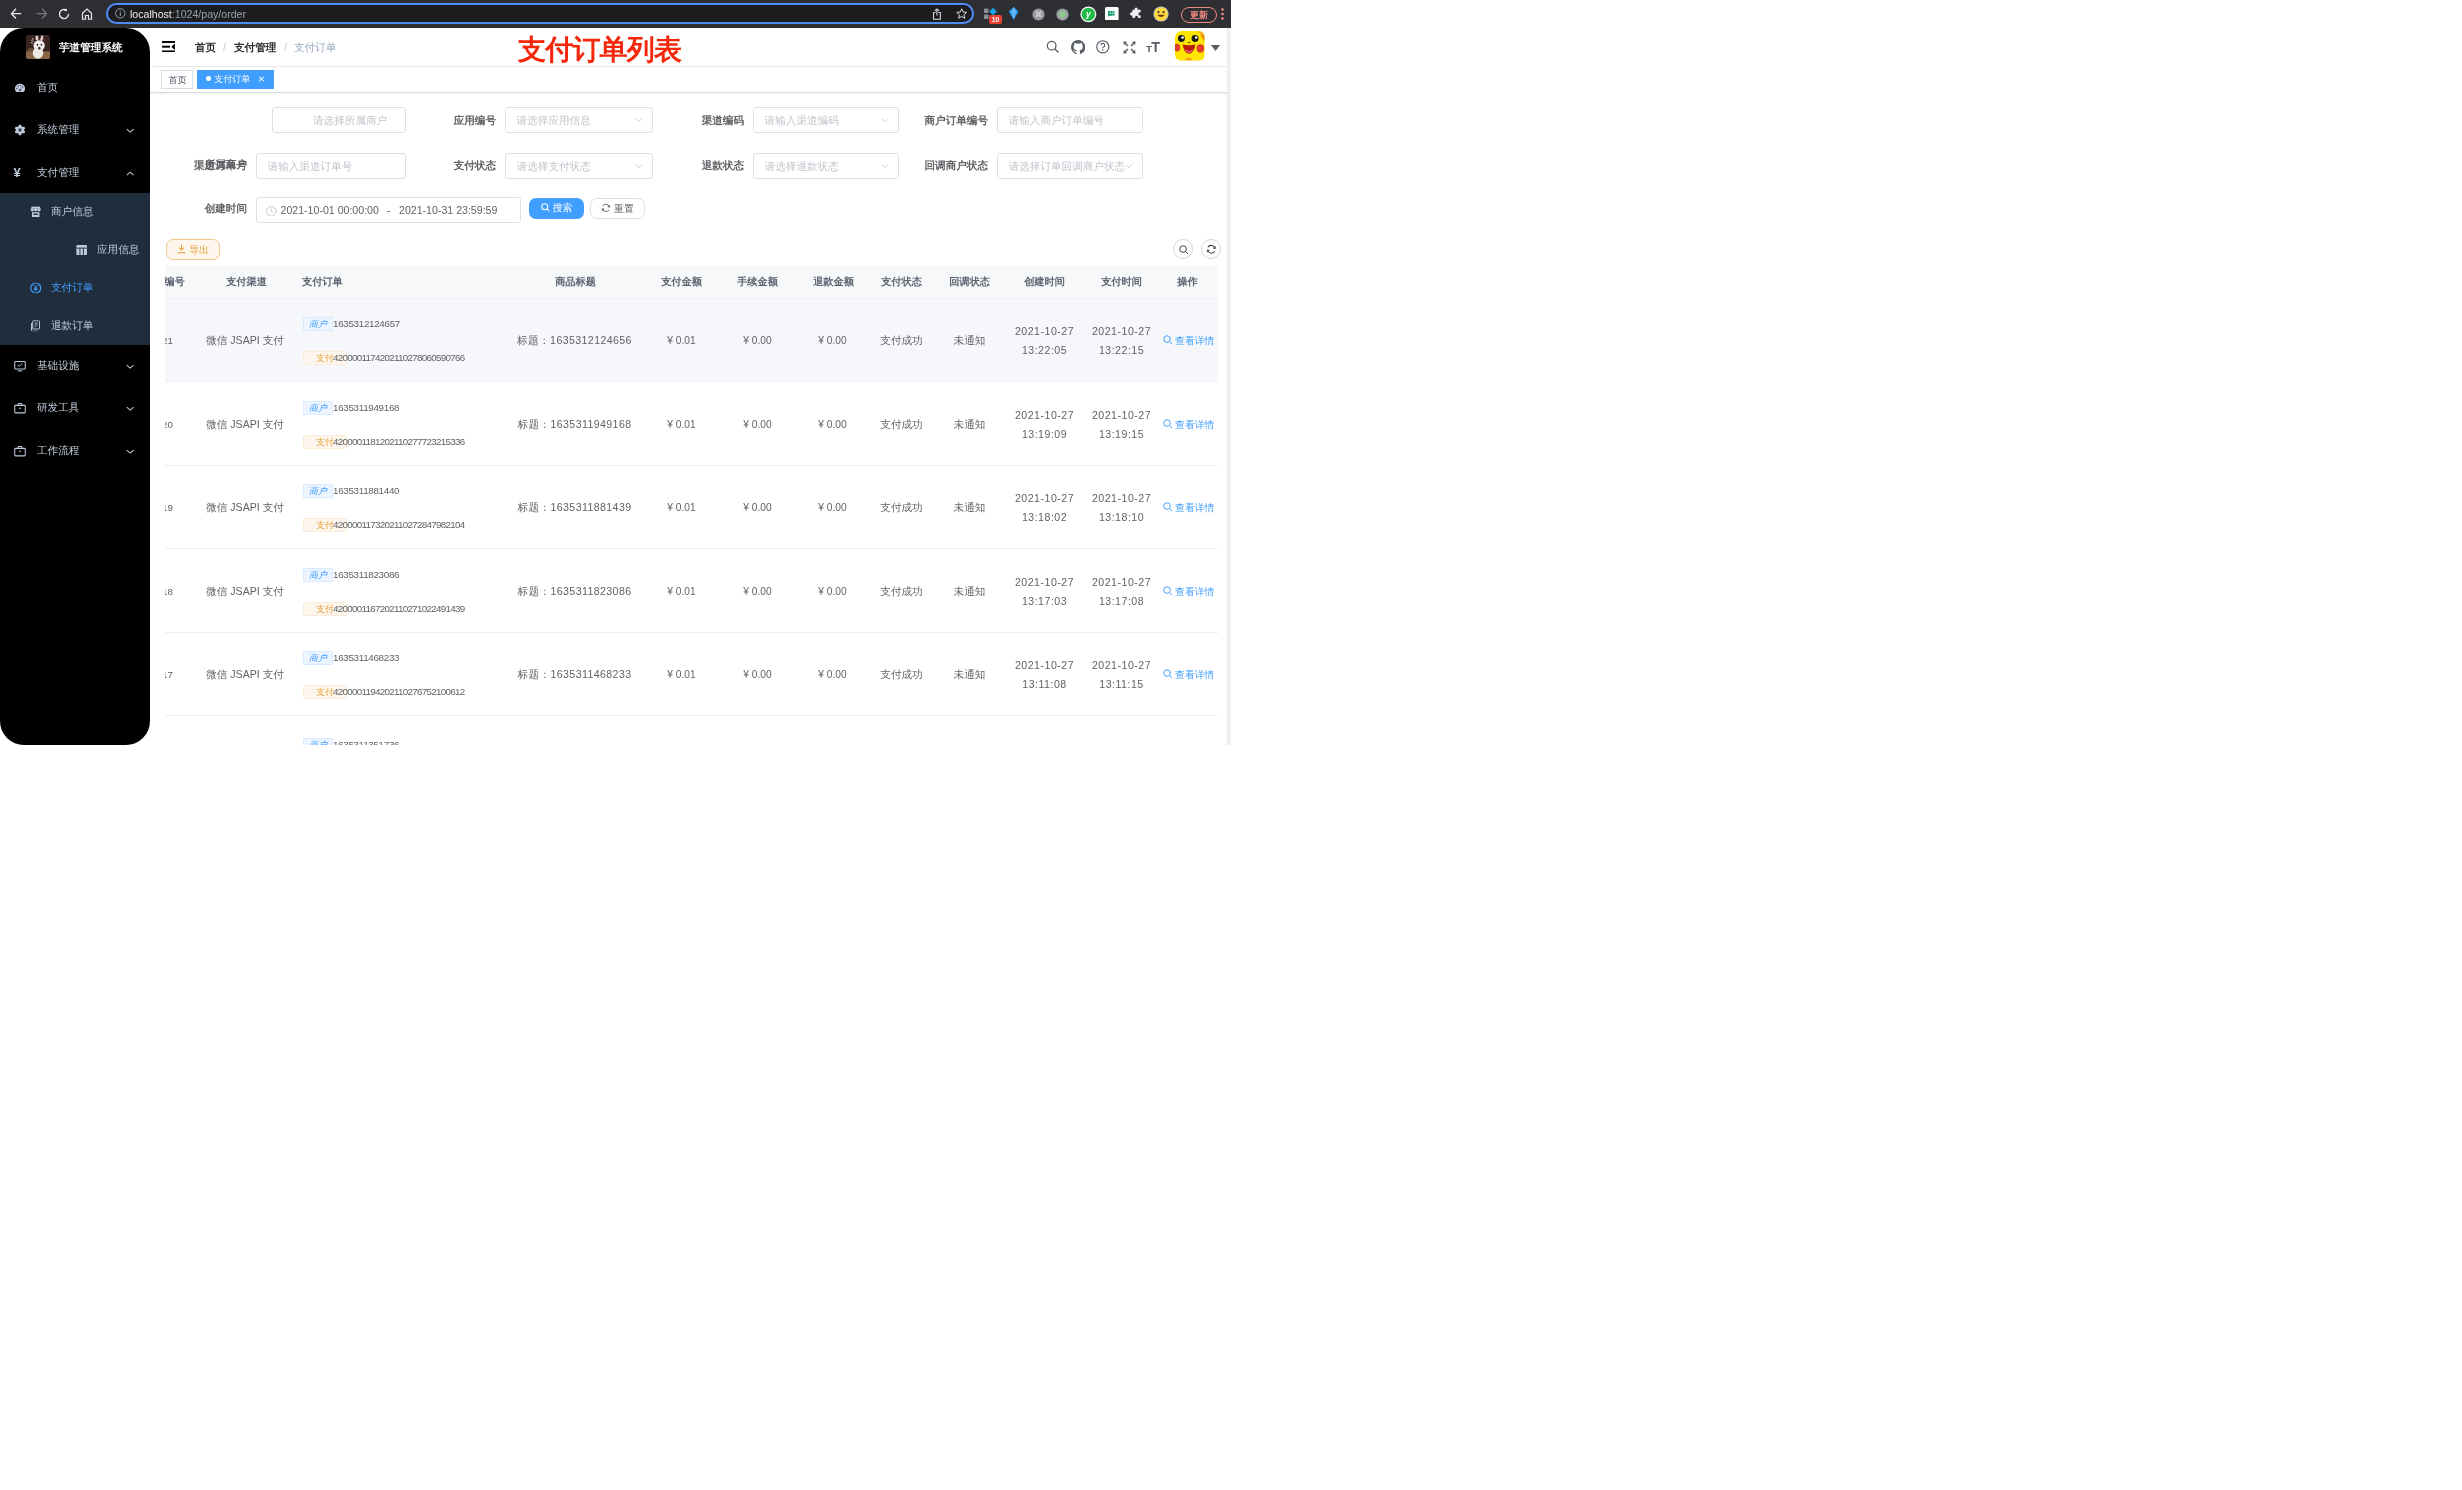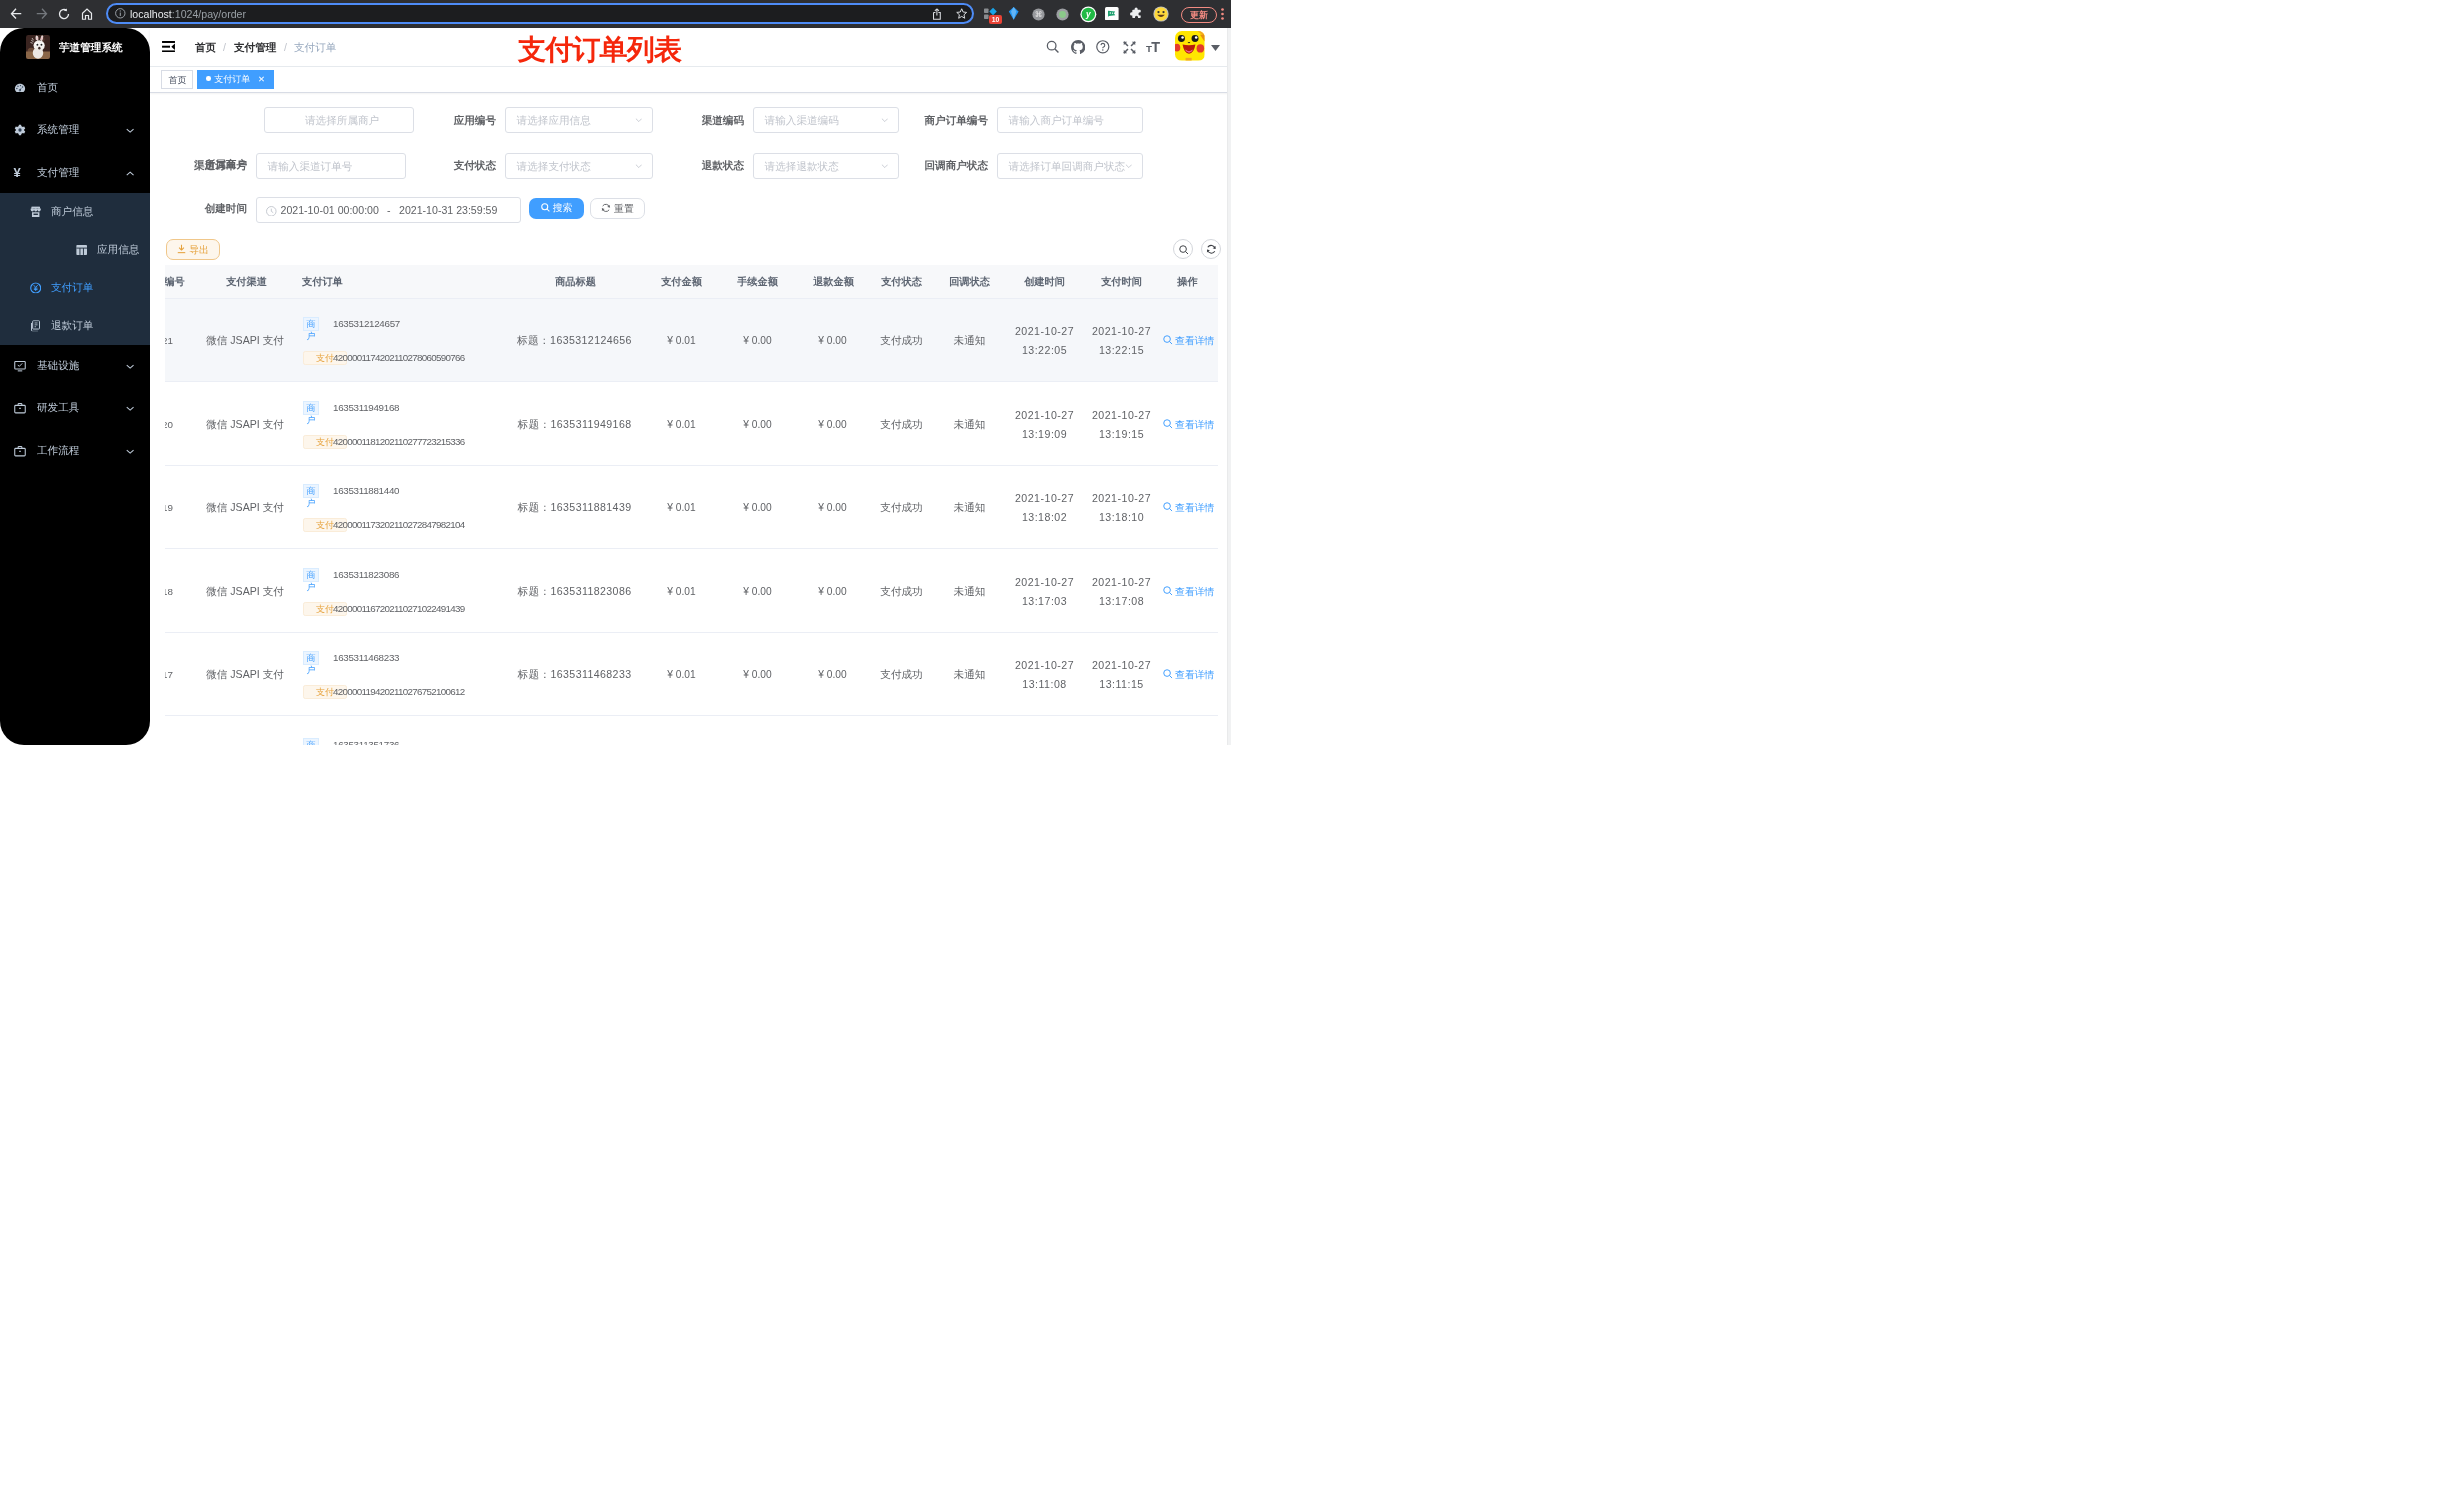--- a/index.html
+++ b/index.html
@@ -42,21 +42,21 @@
 .flabel{position:absolute;font-size:10.6px;font-weight:700;color:#606266;text-align:right;white-space:nowrap;}
 .finput{position:absolute;height:26px;border:0.8px solid #dcdfe6;border-radius:3px;background:#fff;font-size:10.6px;color:#c0c4cc;line-height:24px;padding-left:10.6px;white-space:nowrap;overflow:hidden;}
 .fiarr{position:absolute;right:9.8px;top:10.2px;width:7.6px;height:4.5px;}
 .btn{position:absolute;height:21px;border-radius:7px;font-size:9.8px;line-height:19.7px;text-align:center;}
 
 #twrap{position:absolute;left:165px;top:265px;width:1053px;height:480px;overflow:hidden;}
 #thead{position:absolute;left:0;top:0;width:1053px;height:34px;background:#f7f8fa;border-bottom:0.8px solid #ebeef5;}
 .th{position:absolute;top:0;height:34px;line-height:34px;font-size:10.2px;font-weight:700;color:#5d6572;text-align:center;}
 .trow{position:absolute;left:0;width:1053px;border-bottom:0.8px solid #ebeef5;background:#fff;}
 .td{position:absolute;font-size:10.6px;color:#606266;text-align:center;white-space:nowrap;}
-.tag-m{position:absolute;width:16px;height:13.6px;border-radius:0;background:#ecf5ff;border:0.8px solid #d9ecff;color:#409EFF;font-size:9px;line-height:12px;text-align:center;}
+.tag-m{position:absolute;width:30px;height:13.6px;border-radius:0;background:#ecf5ff;border:0.8px solid #d9ecff;color:#409EFF;font-size:9px;line-height:12px;text-align:center;font-style:italic;}
 .tag-p{position:absolute;width:44px;height:13.6px;border-radius:2.3px;background:#fdf6ec;border:0.8px solid #faecd8;color:#E6A23C;font-size:9px;line-height:12px;text-align:center;}
 .tnum{position:absolute;left:142px;font-size:9.8px;color:#606266;white-space:nowrap;letter-spacing:-0.3px;}
 .link{color:#409EFF;font-size:9.8px;}
 </style>
 </head>
 <body>
 <div id="page">
 
 <div id="chrome">
   <svg class="cico" style="left:9.8px;top:8.3px" width="12" height="11.4" viewBox="0 0 16 15">
@@ -303,21 +303,21 @@
 <svg class="abs" style="left:1211px;top:45px" width="9" height="6" viewBox="0 0 12 8">
       <path d="M0 0 H12 L6 8 Z" fill="#5a5e66"></path>
     </svg>
 
 <div id="tags">
   <div class="tag1">首页</div>
   <div class="tag2"><span style="display:inline-block;width:4.5px;height:4.5px;border-radius:50%;background:#fff;margin-right:3.8px;vertical-align:1.1px;"></span>支付订单<span style="margin-left:7.6px;font-size:8.3px;">✕</span></div>
 </div>
 
 <div class="flabel" style="left:141px;top:114px;width:106px;margin-top:44px;">所属商户</div>
-<div class="finput" style="left:264px;top:107px;width:150px;padding-left:40px;">请选择所属商户</div>
+<div class="finput" style="left:272px;top:107px;width:134px;padding-left:40px;">请选择所属商户</div>
 <div class="flabel" style="left:390px;top:114px;width:106px;">应用编号</div>
 <div class="finput" style="left:505px;top:107px;width:148px;">请选择应用信息<svg class="fiarr" width="8.3" height="5.3" viewBox="0 0 11 7">
         <path d="M1 1 L5.5 5.5 L10 1" stroke="#c0c4cc" stroke-width="1.3" fill="none"></path>
       </svg></div>
 <div class="flabel" style="left:638px;top:114px;width:106px;">渠道编码</div>
 <div class="finput" style="left:753px;top:107px;width:146px;">请输入渠道编码<svg class="fiarr" width="8.3" height="5.3" viewBox="0 0 11 7">
         <path d="M1 1 L5.5 5.5 L10 1" stroke="#c0c4cc" stroke-width="1.3" fill="none"></path>
       </svg></div>
 <div class="flabel" style="left:882px;top:114px;width:106px;">商户订单编号</div>
 <div class="finput" style="left:997px;top:107px;width:146px;">请输入商户订单编号</div>

